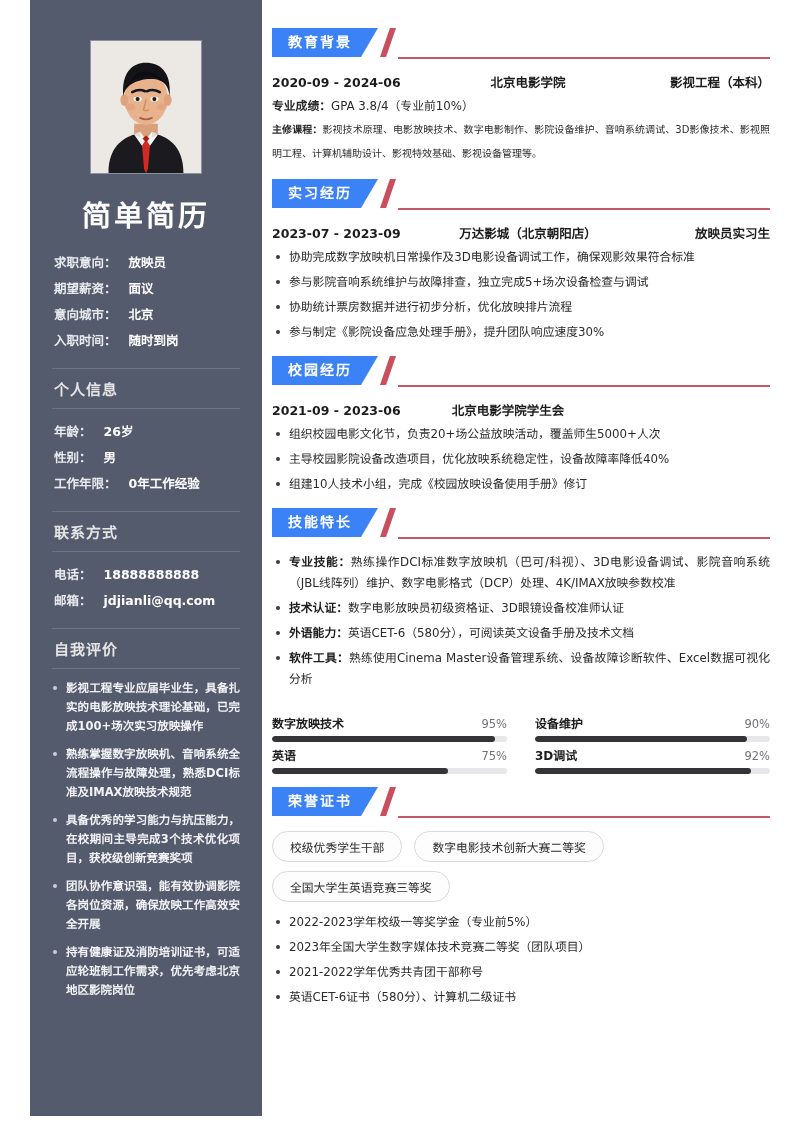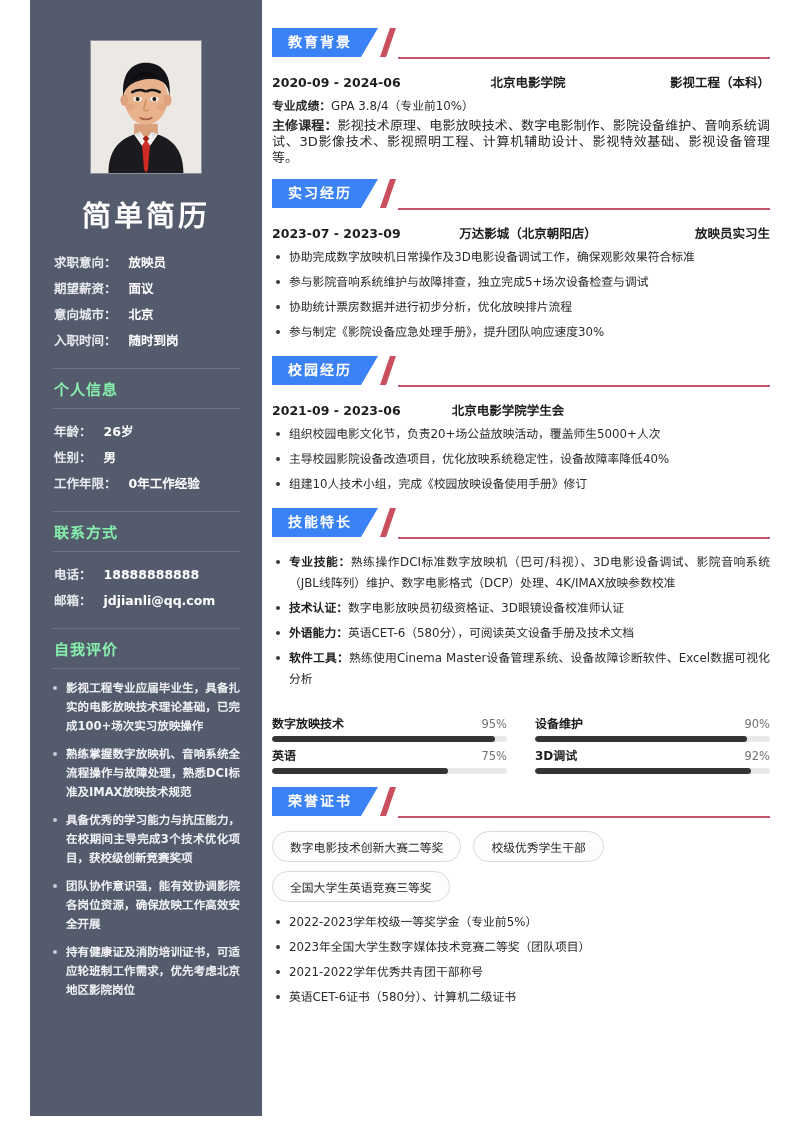--- a/index.html
+++ b/index.html
@@ -52,21 +52,21 @@
     color: #ffffff;
     white-space: nowrap;
   }
   .kv-label { font-weight: 700; color: #e8eaef; }
   .kv-val { font-weight: 700; margin-left: 12px; color: #ffffff; }
 
   .side-block { margin-top: 14px; }
   .side-head {
     font-size: 15px;
     font-weight: 700;
-    color: #86efac;
+    color: #e5e5e5;
     padding: 9px 0 9px 2px;
     border-top: 1px solid #6d7486;
     border-bottom: 1px solid #6d7486;
     margin-bottom: 10px;
     letter-spacing: 1px;
   }
 
   .eval-list { list-style: none; margin: 2px 0 0 0; padding: 0; }
   .eval-list li {
     position: relative;
@@ -143,22 +143,22 @@
 
   .meta-line {
     font-size: 11.8px;
     line-height: 20px;
     color: #2a2a2c;
     margin-bottom: 2px;
   }
   .meta-line b { font-weight: 700; text-align: center; }
 
   .course-line {
-    font-size: 13px;
-    line-height: 16px;
+    font-size: 10px;
+    line-height: 24px;
     color: #2a2a2c;
     text-align: justify;
   }
 
   .dot-list { list-style: none; margin: 2px 0 0 0; padding: 0; }
   .dot-list li {
     position: relative;
     padding-left: 17px;
     font-size: 11.8px;
     line-height: 21px;
@@ -448,22 +448,22 @@
       </div>
     </section>
 
     <section class="sec">
       <div class="sec-head">
         <span class="sec-badge">荣誉证书</span>
         <span class="sec-slash" style="left:108px;"></span>
         <span class="sec-rule" style="width:372px;"></span>
       </div>
       <div class="tags">
+        <span class="tag">校级优秀学生干部</span>
         <span class="tag">数字电影技术创新大赛二等奖</span>
-        <span class="tag">校级优秀学生干部</span>
         <span class="tag">全国大学生英语竞赛三等奖</span>
       </div>
       <ul class="dot-list">
         <li>2022-2023学年校级一等奖学金（专业前5%）</li>
         <li>2023年全国大学生数字媒体技术竞赛二等奖（团队项目）</li>
         <li>2021-2022学年优秀共青团干部称号</li>
         <li>英语CET-6证书（580分）、计算机二级证书</li>
       </ul>
     </section>
 

